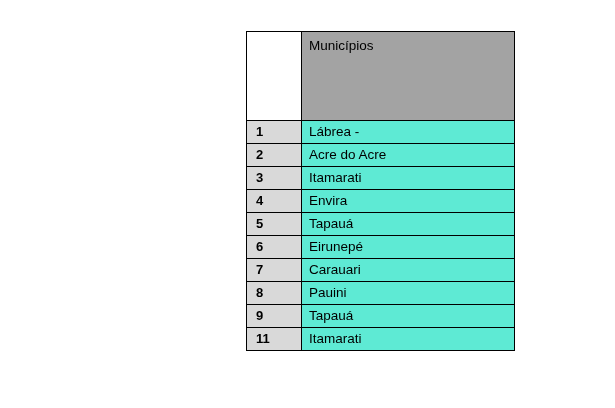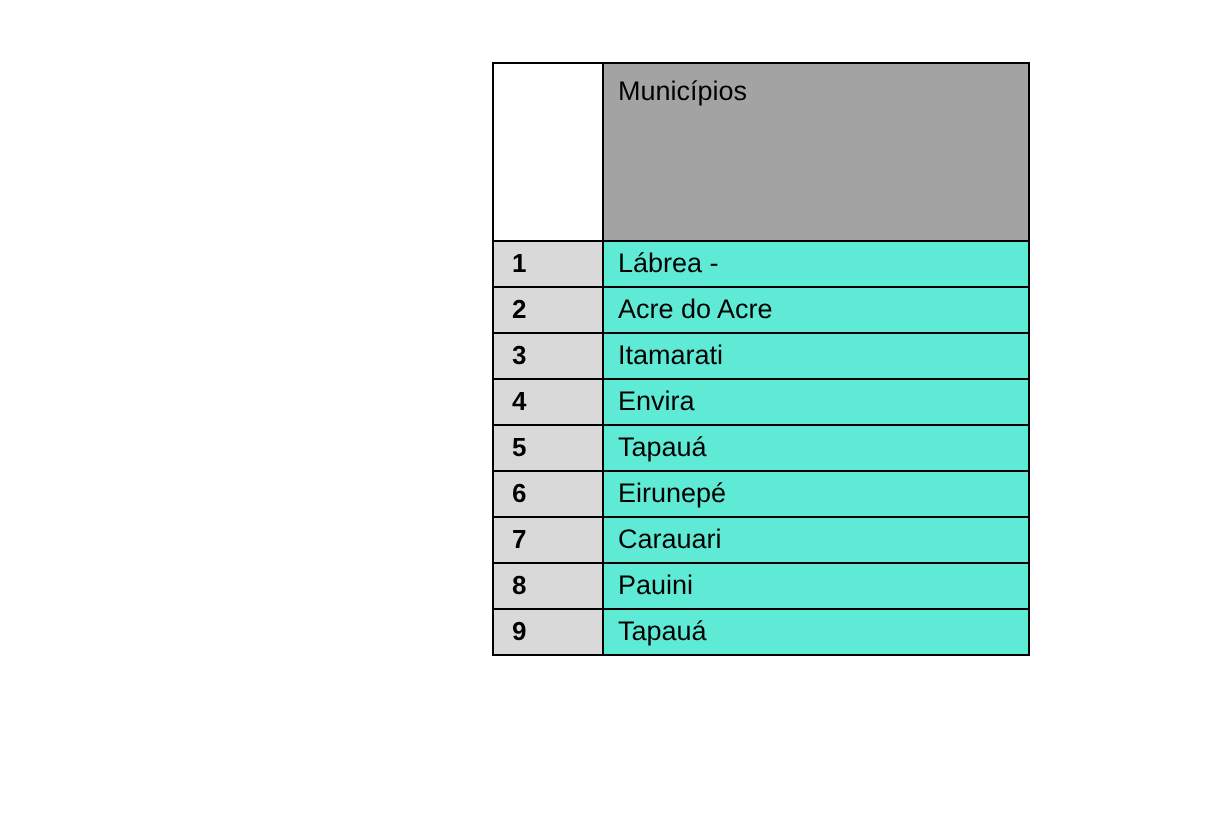--- a/index.html
+++ b/index.html
@@ -164,15 +164,23 @@
       <tr class="data-row">
         <td class="col-num cell-num">
           <div class="txt">9</div>
         </td>
         <td class="col-name cell-name">
           <div class="txt">Tapauá</div>
         </td>
       </tr>
 
 
+      <tr class="data-row">
+        <td class="col-num cell-num">
+          <div class="txt">11</div>
+        </td>
+        <td class="col-name cell-name">
+          <div class="txt">Itamarati</div>
+        </td>
+      </tr>
     </tbody>
   </table>
 </div>
 
 </body></html>

